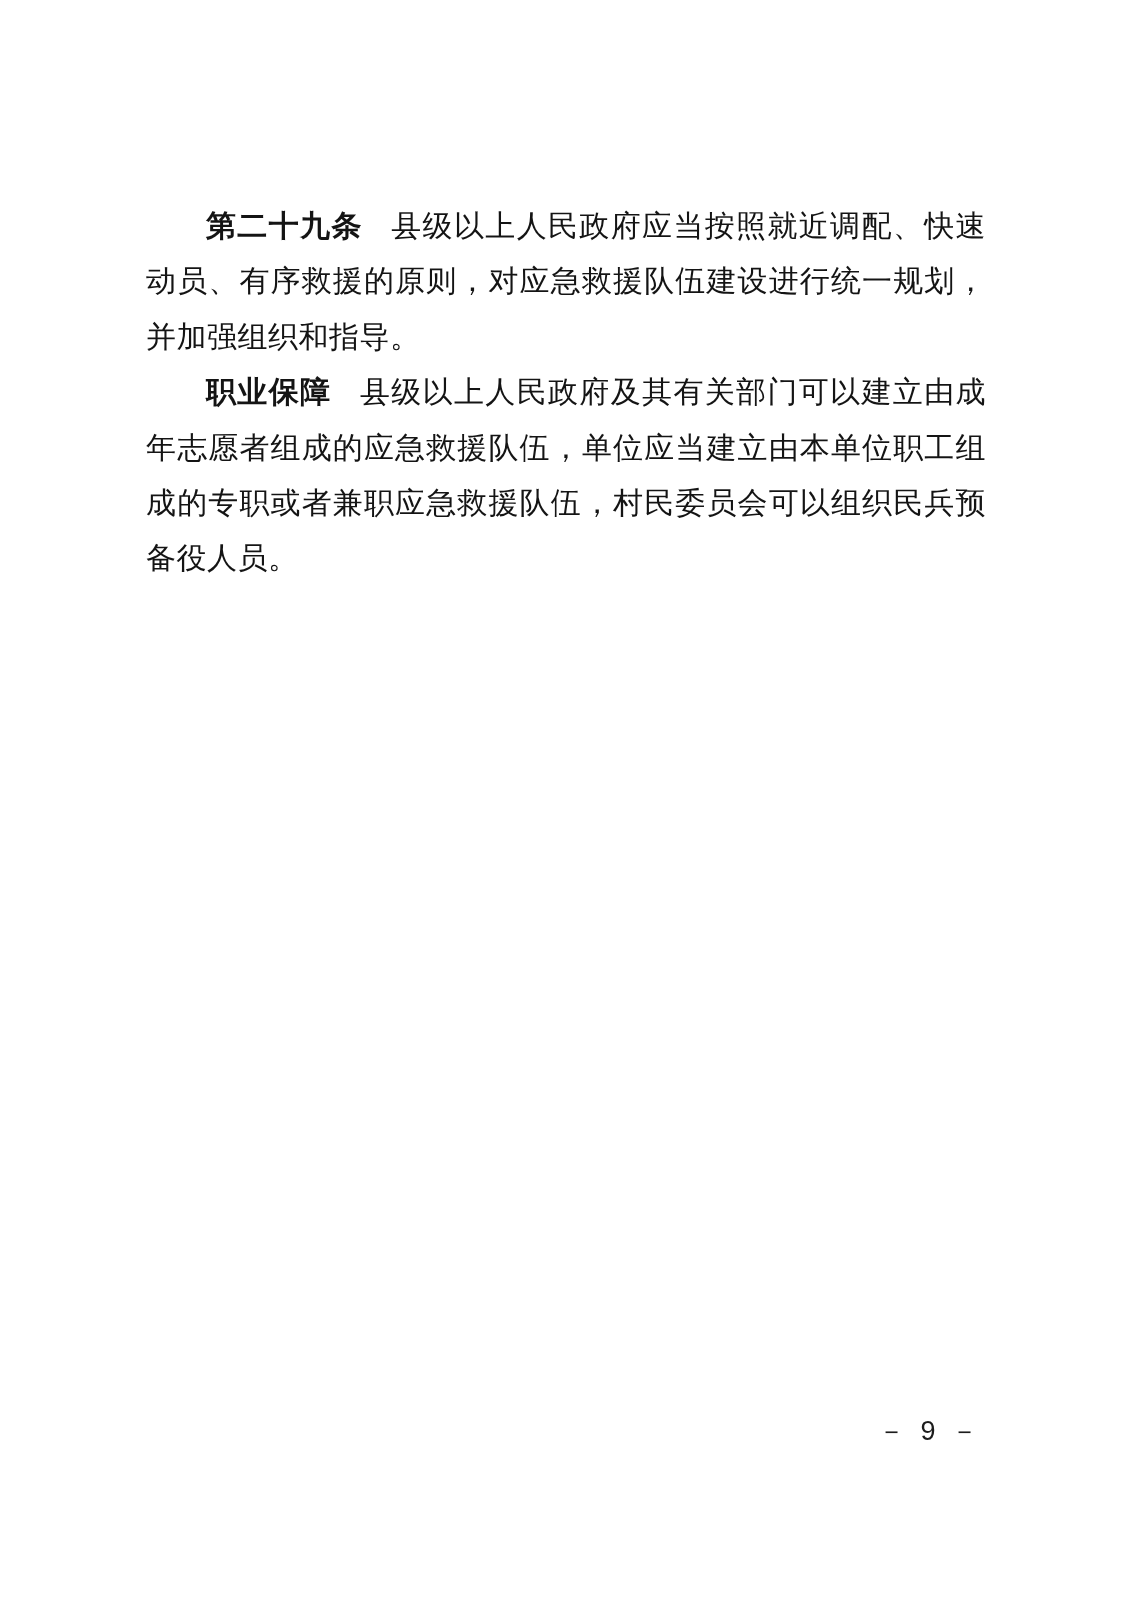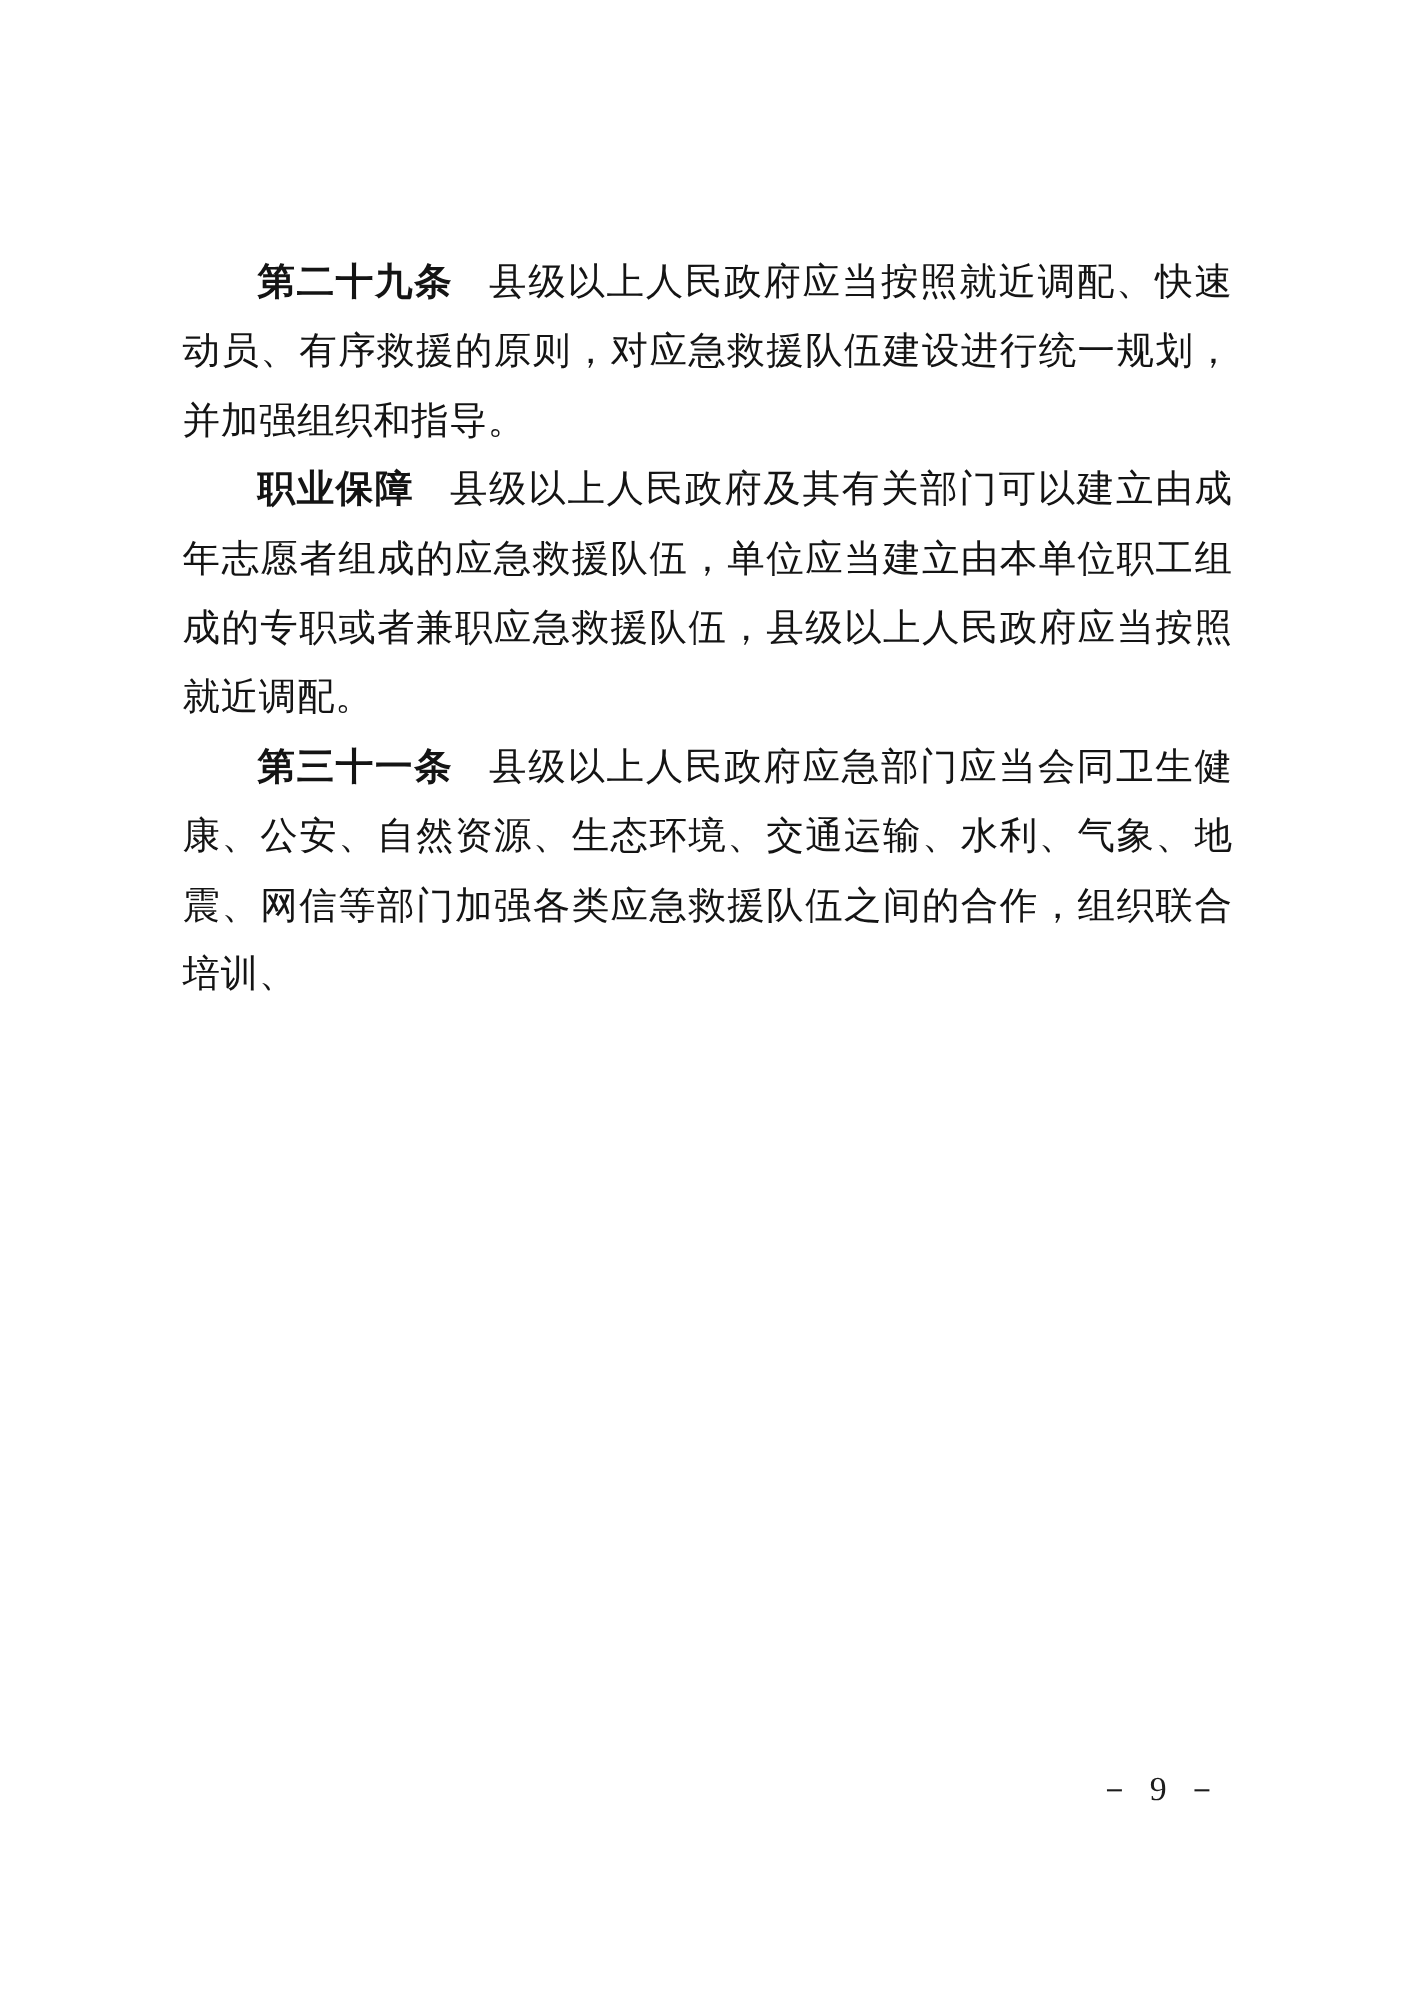--- a/index.html
+++ b/index.html
@@ -7,21 +7,21 @@
     padding: 0;
     background: #e8e8e8;
   }
   .page {
     position: relative;
     width: 1132px;
     height: 1600px;
     margin: 0 auto;
     background: #ffffff;
     overflow: hidden;
-    font-family: Liberation Serif, serif;
+    font-family: Liberation Sans, sans-serif;
     color: #141414;
   }
   .text-block {
     position: absolute;
     left: 146px;
     top: 198px;
     width: 840px;
   }
   .para {
     margin: 0;
@@ -55,24 +55,21 @@
   <div class="text-block">
 
     <p class="para">
       <span class="head">第二十九条</span><span>县级以上人民政府应当按照就近调配、快速动员、有序救援的原则，对应急救援队伍建设进行统一规划，并加强组织和指导。</span>
     </p>
 
 
 
 
     <p class="para">
-      <span class="head">职业保障</span><span>县级以上人民政府及其有关部门可以建立由成年志愿者组成的应急救援队伍，单位应当建立由本单位职工组成的专职或者兼职应急救援队伍，县级以上人民政府应当按照就近调配。</span>
+      <span class="head">职业保障</span><span>县级以上人民政府及其有关部门可以建立由成年志愿者组成的应急救援队伍，单位应当建立由本单位职工组成的专职或者兼职应急救援队伍，村民委员会可以组织民兵预备役人员。</span>
     </p>
 
 
-    <p class="para">
-      <span class="head">第三十一条</span><span>县级以上人民政府应急部门应当会同卫生健康、公安、自然资源、生态环境、交通运输、水利、气象、地震、网信等部门加强各类应急救援队伍之间的合作，组织联合培训、</span>
-    </p>
 
   </div>
 
   <div class="page-number">－ 9 －</div>
 </div>
 
 </body></html>

